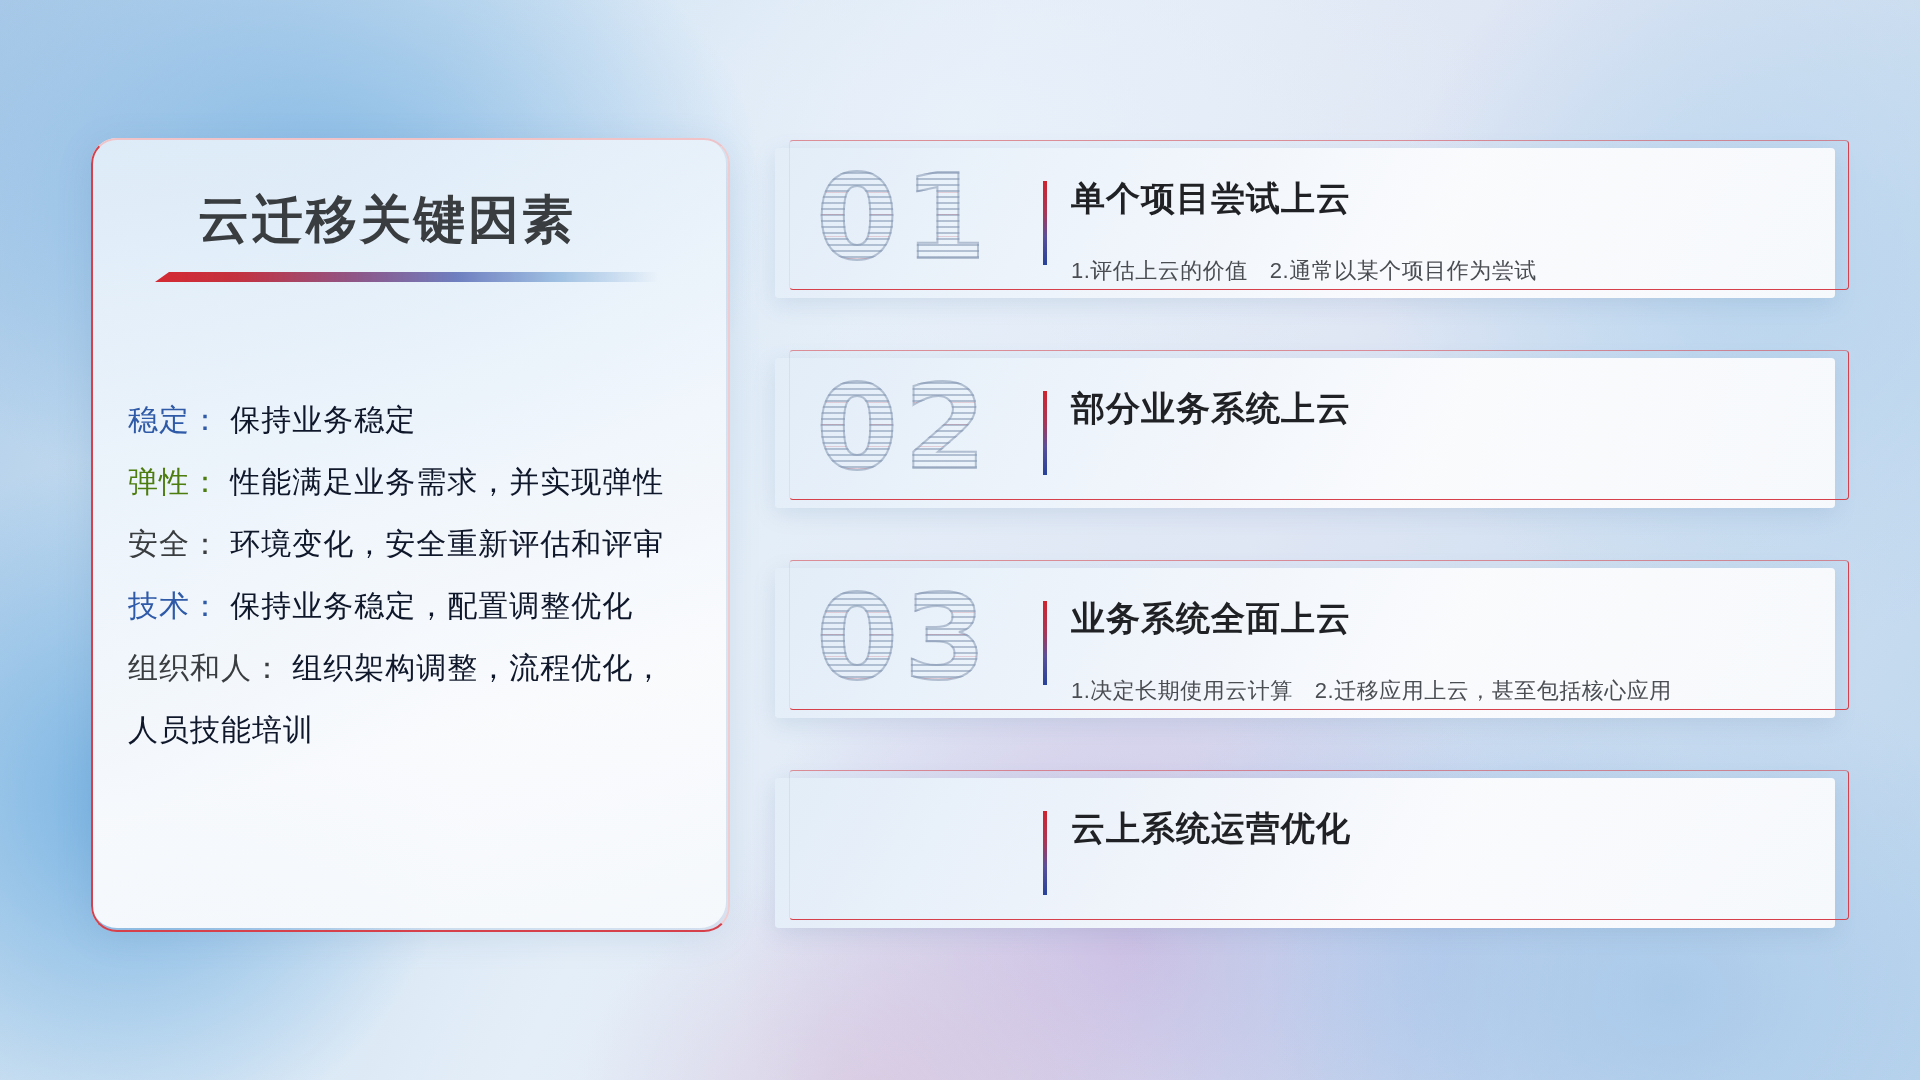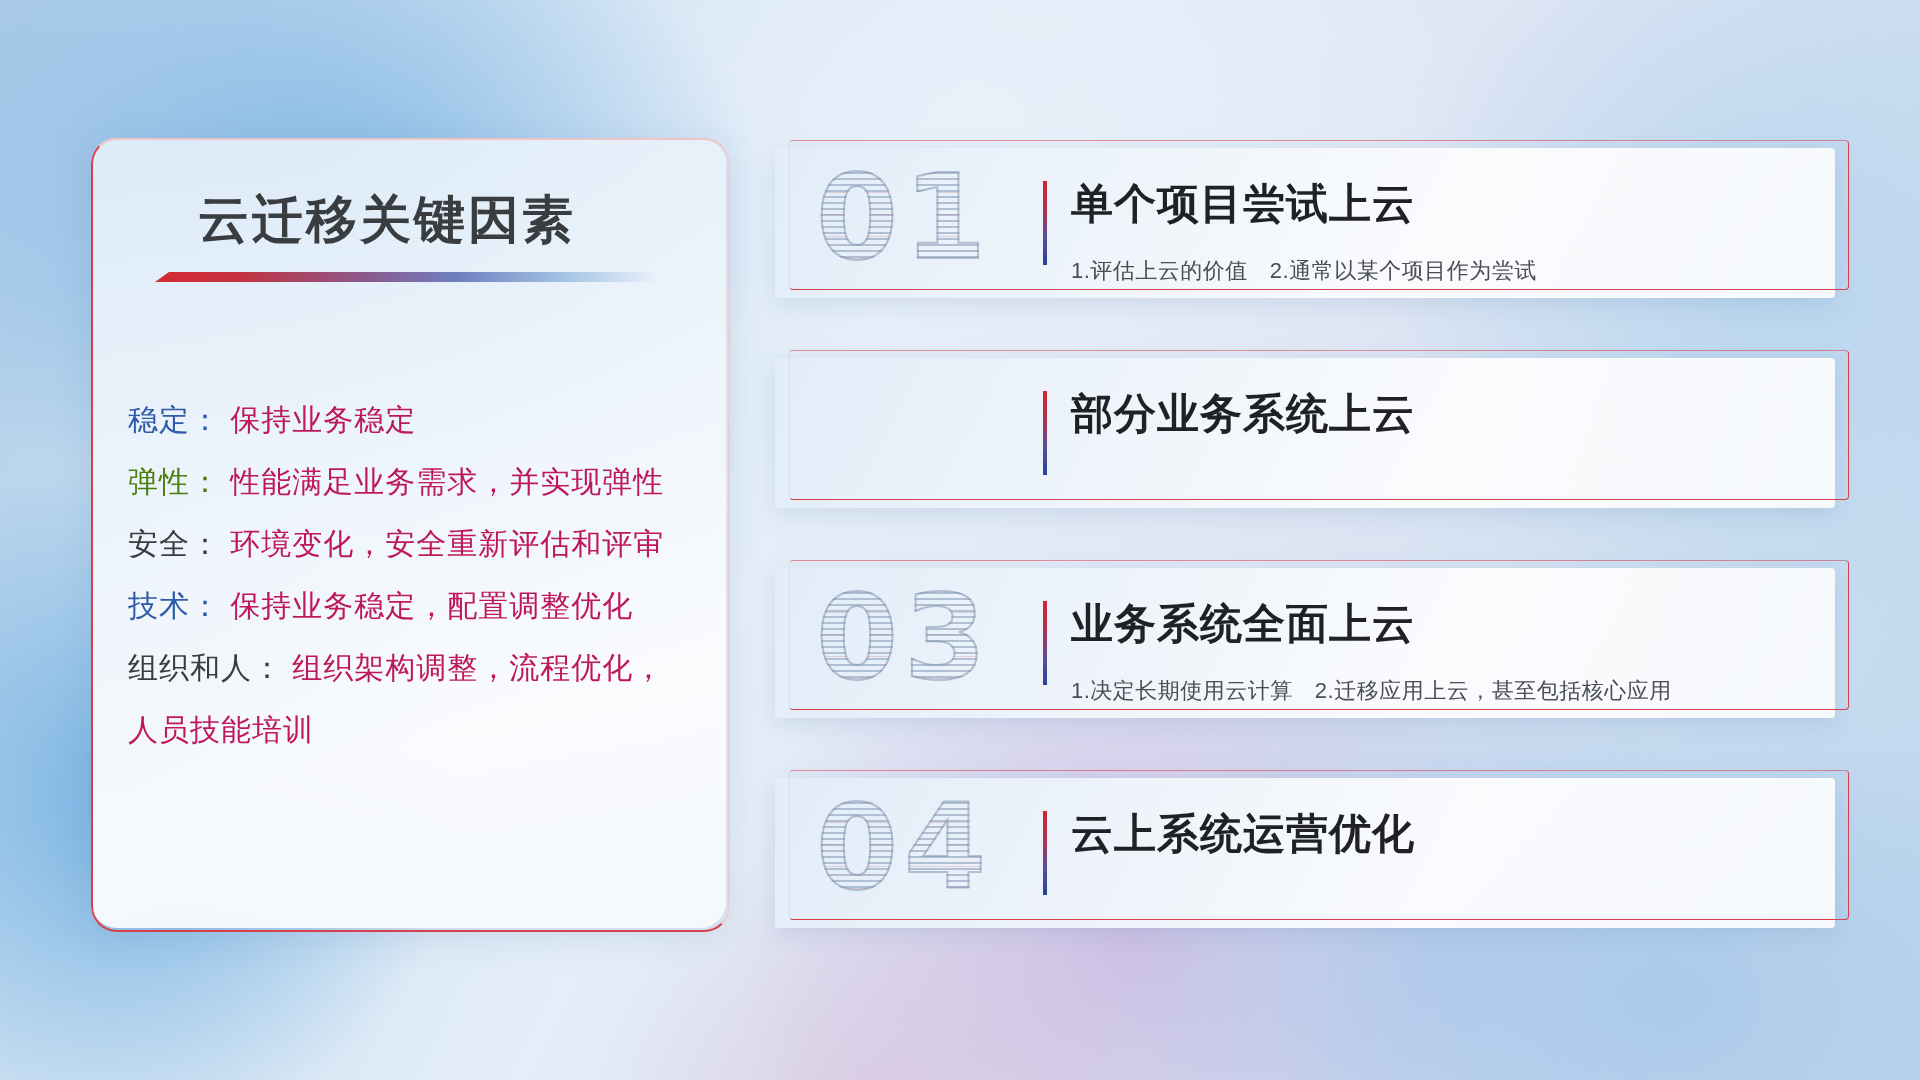--- a/index.html
+++ b/index.html
@@ -58,21 +58,21 @@
   #title-rule{
     position:absolute;left:155px;top:272px;width:503px;height:10px;
     background:linear-gradient(90deg,#d42a33 0%,#c4313f 16%,#8a5a8e 42%,#6f7fc0 60%,#9fc0e2 80%,rgba(205,226,244,0) 100%);
     clip-path:polygon(0 100%,14px 0,100% 0,100% 100%);
   }
   .factor{
     position:absolute;left:128px;white-space:nowrap;
     font-size:30px;color:#3a3d40;letter-spacing:1px;
   }
   .factor .k{font-weight:normal;}
-  .factor .v{color:#be185d;}
+  .factor .v{color:#0f172a;}
 
   
   .card-wrap{position:absolute;left:775px;width:1060px;height:150px;}
   .card-border{
     position:absolute;left:14px;top:-8px;right:-14px;bottom:8px;
     border:1.6px solid #d6404a;border-radius:4px;
     border-left-color:rgba(214,64,74,.10);
     border-top-color:rgba(214,64,74,.55);
     pointer-events:none;
   }
@@ -107,21 +107,21 @@
         rgba(198,80,92,.22) 0px, rgba(198,80,92,.22) 1px,
         rgba(255,255,255,0) 1px, rgba(255,255,255,0) 22px);
     -webkit-background-clip:text;background-clip:text;
   }
   .card-divider{
     position:absolute;left:268px;top:33px;width:4px;height:84px;
     background:linear-gradient(180deg,#d0232e 0%,#a83656 38%,#5a4f9a 66%,#27419a 100%);
   }
   .card-title{
     position:absolute;left:296px;top:28px;
-    font-size:42px;font-weight:bold;color:#1f2124;letter-spacing:1px;
+    font-size:34px;font-weight:bold;color:#1f2124;letter-spacing:1px;
     white-space:nowrap;
   }
   .card-detail{
     position:absolute;left:296px;top:90px;
     font-size:22px;color:#4a4d52;letter-spacing:.5px;
     white-space:nowrap;
     margin-top:18px;
   }
   .card-detail .gap{display:inline-block;width:22px;}
 </style>
@@ -164,41 +164,41 @@
           <span class="glyph2">01</span>
         </div>
         <div class="card-divider"></div>
         <div class="card-title">单个项目尝试上云</div>
         <div class="card-detail"><span>1.评估上云的价值</span><span class="gap"></span><span>2.通常以某个项目作为尝试</span></div>
       </div>
       <div class="card-border"></div>
     </div>
     <div class="card-wrap" style="top: 358px;">
       <div class="card-body">
+        <div class="card-num">
+          <span class="glyph">02</span>
+          <span class="glyph2">02</span>
+        </div>
         <div class="card-divider"></div>
         <div class="card-title">部分业务系统上云</div>
       </div>
       <div class="card-border"></div>
     </div>
     <div class="card-wrap" style="top: 568px;">
       <div class="card-body">
         <div class="card-num">
           <span class="glyph">03</span>
           <span class="glyph2">03</span>
         </div>
         <div class="card-divider"></div>
         <div class="card-title">业务系统全面上云</div>
         <div class="card-detail"><span>1.决定长期使用云计算</span><span class="gap"></span><span>2.迁移应用上云，甚至包括核心应用</span></div>
       </div>
       <div class="card-border"></div>
     </div>
     <div class="card-wrap" style="top: 778px;">
       <div class="card-body">
-        <div class="card-num">
-          <span class="glyph">04</span>
-          <span class="glyph2">04</span>
-        </div>
         <div class="card-divider"></div>
         <div class="card-title">云上系统运营优化</div>
       </div>
       <div class="card-border"></div>
     </div>
   </div>
 
 </body></html>

